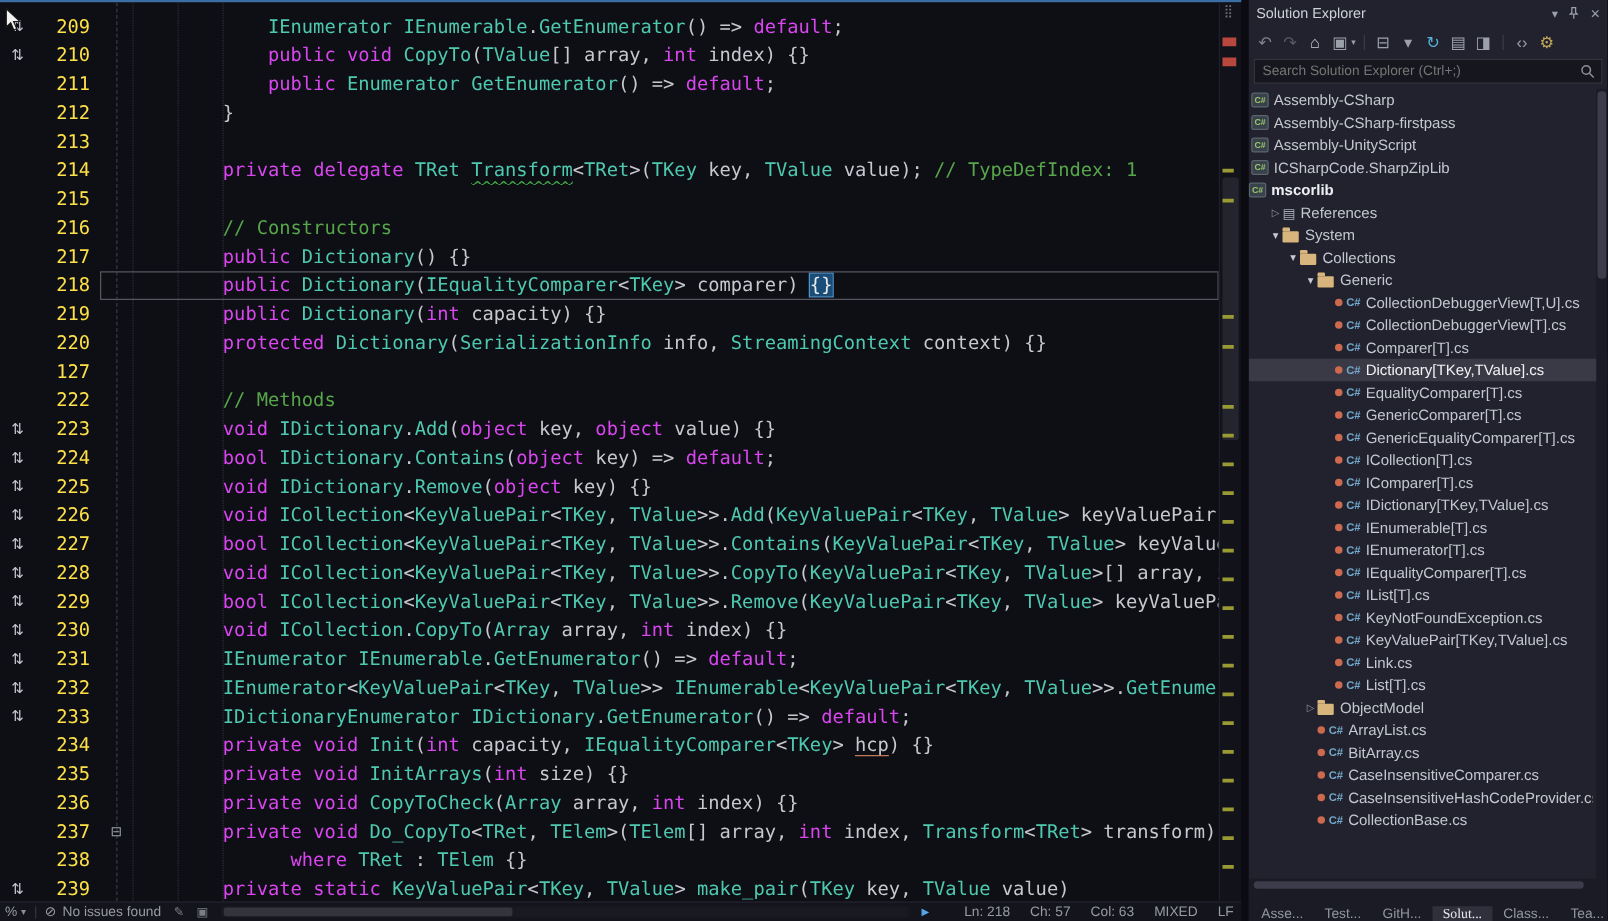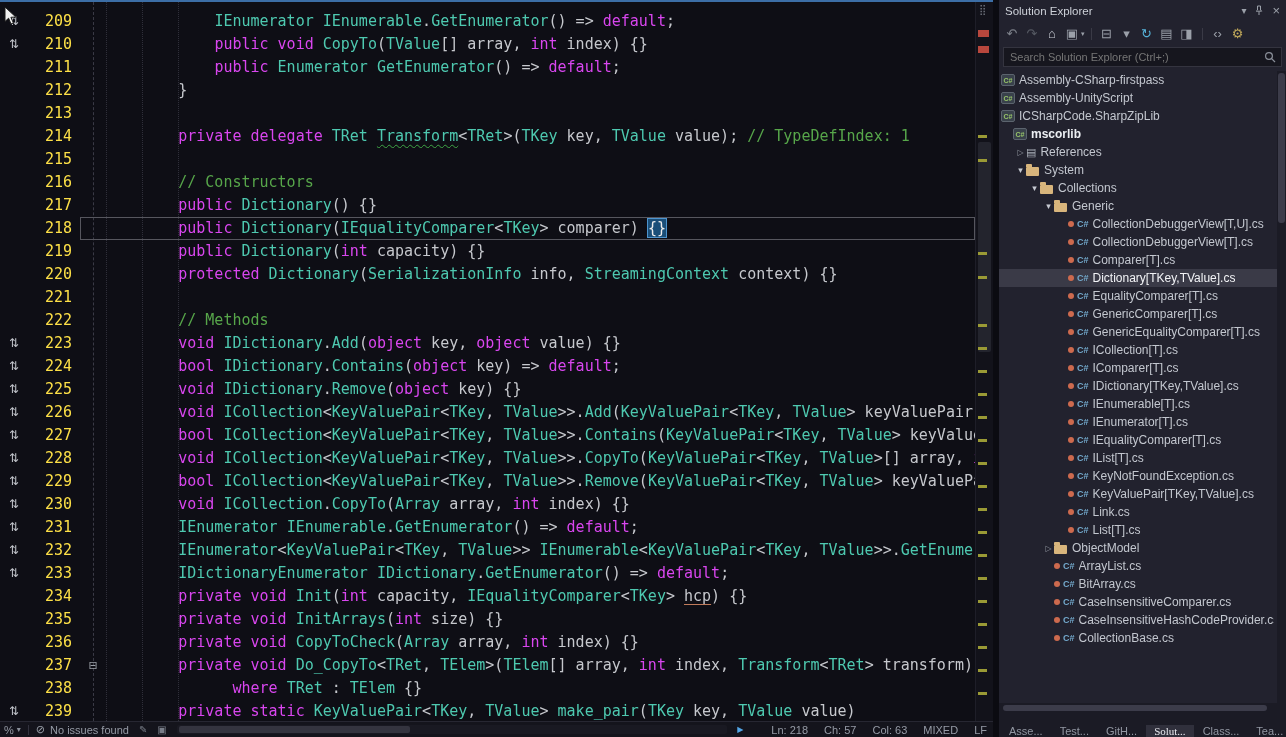--- a/index.html
+++ b/index.html
@@ -98,21 +98,21 @@
           <div class="line"><span class="glyph"></span><span class="lnum">211</span><span class="omargin"></span><span class="codeln"><span>            </span><span class="k">public</span><span> </span><span class="t">Enumerator</span><span> </span><span class="t">GetEnumerator</span><span>() =&gt; </span><span class="k">default</span><span>;</span></span></div>
           <div class="line"><span class="glyph"></span><span class="lnum">212</span><span class="omargin"></span><span class="codeln"><span>        }</span></span></div>
           <div class="line"><span class="glyph"></span><span class="lnum">213</span><span class="omargin"></span><span class="codeln"></span></div>
           <div class="line"><span class="glyph"></span><span class="lnum">214</span><span class="omargin"></span><span class="codeln"><span>        </span><span class="k">private</span><span> </span><span class="k">delegate</span><span> </span><span class="t">TRet</span><span> </span><span class="t wg">Transform</span><span>&lt;</span><span class="t">TRet</span><span>&gt;(</span><span class="t">TKey</span><span> key, </span><span class="t">TValue</span><span> value); </span><span class="c">// TypeDefIndex: 1</span></span></div>
           <div class="line"><span class="glyph"></span><span class="lnum">215</span><span class="omargin"></span><span class="codeln"></span></div>
           <div class="line"><span class="glyph"></span><span class="lnum">216</span><span class="omargin"></span><span class="codeln"><span>        </span><span class="c">// Constructors</span></span></div>
           <div class="line"><span class="glyph"></span><span class="lnum">217</span><span class="omargin"></span><span class="codeln"><span>        </span><span class="k">public</span><span> </span><span class="t">Dictionary</span><span>() {}</span></span></div>
           <div class="line cur"><span class="glyph"></span><span class="lnum">218</span><span class="omargin"></span><span class="codeln"><span>        </span><span class="k">public</span><span> </span><span class="t">Dictionary</span><span>(</span><span class="t">IEqualityComparer</span><span>&lt;</span><span class="t">TKey</span><span>&gt; comparer) </span><span class="hl">{}</span></span></div>
           <div class="line"><span class="glyph"></span><span class="lnum">219</span><span class="omargin"></span><span class="codeln"><span>        </span><span class="k">public</span><span> </span><span class="t">Dictionary</span><span>(</span><span class="k">int</span><span> capacity) {}</span></span></div>
           <div class="line"><span class="glyph"></span><span class="lnum">220</span><span class="omargin"></span><span class="codeln"><span>        </span><span class="k">protected</span><span> </span><span class="t">Dictionary</span><span>(</span><span class="t">SerializationInfo</span><span> info, </span><span class="t">StreamingContext</span><span> context) {}</span></span></div>
-          <div class="line"><span class="glyph"></span><span class="lnum">221</span><span class="omargin"></span><span class="codeln"></span></div>
+          <div class="line"><span class="glyph"></span><span class="lnum">127</span><span class="omargin"></span><span class="codeln"></span></div>
           <div class="line"><span class="glyph"></span><span class="lnum">222</span><span class="omargin"></span><span class="codeln"><span>        </span><span class="c">// Methods</span></span></div>
           <div class="line"><span class="glyph">⇅</span><span class="lnum">223</span><span class="omargin"></span><span class="codeln"><span>        </span><span class="k">void</span><span> </span><span class="t">IDictionary</span><span>.</span><span class="t">Add</span><span>(</span><span class="k">object</span><span> key, </span><span class="k">object</span><span> value) {}</span></span></div>
           <div class="line"><span class="glyph">⇅</span><span class="lnum">224</span><span class="omargin"></span><span class="codeln"><span>        </span><span class="k">bool</span><span> </span><span class="t">IDictionary</span><span>.</span><span class="t">Contains</span><span>(</span><span class="k">object</span><span> key) =&gt; </span><span class="k">default</span><span>;</span></span></div>
           <div class="line"><span class="glyph">⇅</span><span class="lnum">225</span><span class="omargin"></span><span class="codeln"><span>        </span><span class="k">void</span><span> </span><span class="t">IDictionary</span><span>.</span><span class="t">Remove</span><span>(</span><span class="k">object</span><span> key) {}</span></span></div>
           <div class="line"><span class="glyph">⇅</span><span class="lnum">226</span><span class="omargin"></span><span class="codeln"><span>        </span><span class="k">void</span><span> </span><span class="t">ICollection</span><span>&lt;</span><span class="t">KeyValuePair</span><span>&lt;</span><span class="t">TKey</span><span>, </span><span class="t">TValue</span><span>&gt;&gt;.</span><span class="t">Add</span><span>(</span><span class="t">KeyValuePair</span><span>&lt;</span><span class="t">TKey</span><span>, </span><span class="t">TValue</span><span>&gt; keyValuePair) {}</span></span></div>
           <div class="line"><span class="glyph">⇅</span><span class="lnum">227</span><span class="omargin"></span><span class="codeln"><span>        </span><span class="k">bool</span><span> </span><span class="t">ICollection</span><span>&lt;</span><span class="t">KeyValuePair</span><span>&lt;</span><span class="t">TKey</span><span>, </span><span class="t">TValue</span><span>&gt;&gt;.</span><span class="t">Contains</span><span>(</span><span class="t">KeyValuePair</span><span>&lt;</span><span class="t">TKey</span><span>, </span><span class="t">TValue</span><span>&gt; keyValuePair) =&gt; </span></span></div>
           <div class="line"><span class="glyph">⇅</span><span class="lnum">228</span><span class="omargin"></span><span class="codeln"><span>        </span><span class="k">void</span><span> </span><span class="t">ICollection</span><span>&lt;</span><span class="t">KeyValuePair</span><span>&lt;</span><span class="t">TKey</span><span>, </span><span class="t">TValue</span><span>&gt;&gt;.</span><span class="t">CopyTo</span><span>(</span><span class="t">KeyValuePair</span><span>&lt;</span><span class="t">TKey</span><span>, </span><span class="t">TValue</span><span>&gt;[] array, </span><span class="k">int</span></span></div>
           <div class="line"><span class="glyph">⇅</span><span class="lnum">229</span><span class="omargin"></span><span class="codeln"><span>        </span><span class="k">bool</span><span> </span><span class="t">ICollection</span><span>&lt;</span><span class="t">KeyValuePair</span><span>&lt;</span><span class="t">TKey</span><span>, </span><span class="t">TValue</span><span>&gt;&gt;.</span><span class="t">Remove</span><span>(</span><span class="t">KeyValuePair</span><span>&lt;</span><span class="t">TKey</span><span>, </span><span class="t">TValue</span><span>&gt; keyValuePair) =&gt; </span></span></div>
           <div class="line"><span class="glyph">⇅</span><span class="lnum">230</span><span class="omargin"></span><span class="codeln"><span>        </span><span class="k">void</span><span> </span><span class="t">ICollection</span><span>.</span><span class="t">CopyTo</span><span>(</span><span class="t">Array</span><span> array, </span><span class="k">int</span><span> index) {}</span></span></div>
           <div class="line"><span class="glyph">⇅</span><span class="lnum">231</span><span class="omargin"></span><span class="codeln"><span>        </span><span class="t">IEnumerator</span><span> </span><span class="t">IEnumerable</span><span>.</span><span class="t">GetEnumerator</span><span>() =&gt; </span><span class="k">default</span><span>;</span></span></div>
@@ -218,31 +218,35 @@
           <circle cx="5" cy="5" r="3.4" fill="none" stroke="#8a8f99" stroke-width="1.2"></circle>
           <line x1="7.6" y1="7.6" x2="11" y2="11" stroke="#8a8f99" stroke-width="1.2"></line>
         </svg>
     </div>
     <div id="se-tree">
       <div id="tree-vscroll">
         <div id="tree-vthumb"></div>
       </div>
         <div class="trow" style="padding-left: 2px;">
           <span class="proj-ic">C#</span>
+          <span class="tlabel">Assembly-CSharp</span>
+        </div>
+        <div class="trow" style="padding-left: 2px;">
+          <span class="proj-ic">C#</span>
           <span class="tlabel">Assembly-CSharp-firstpass</span>
         </div>
         <div class="trow" style="padding-left: 2px;">
           <span class="proj-ic">C#</span>
           <span class="tlabel">Assembly-UnityScript</span>
         </div>
         <div class="trow" style="padding-left: 2px;">
           <span class="proj-ic">C#</span>
           <span class="tlabel">ICSharpCode.SharpZipLib</span>
         </div>
-        <div class="trow bold" style="padding-left: 14px;">
+        <div class="trow bold" style="padding-left: 0;">
           <span class="proj-ic">C#</span>
           <span class="tlabel">mscorlib</span>
         </div>
         <div class="trow" style="padding-left: 16px;">
           <span class="arr col">▷</span>
           <span class="ref-ic">▤</span>
           <span class="tlabel">References</span>
         </div>
         <div class="trow" style="padding-left: 16px;">
           <span class="arr exp">▾</span>

